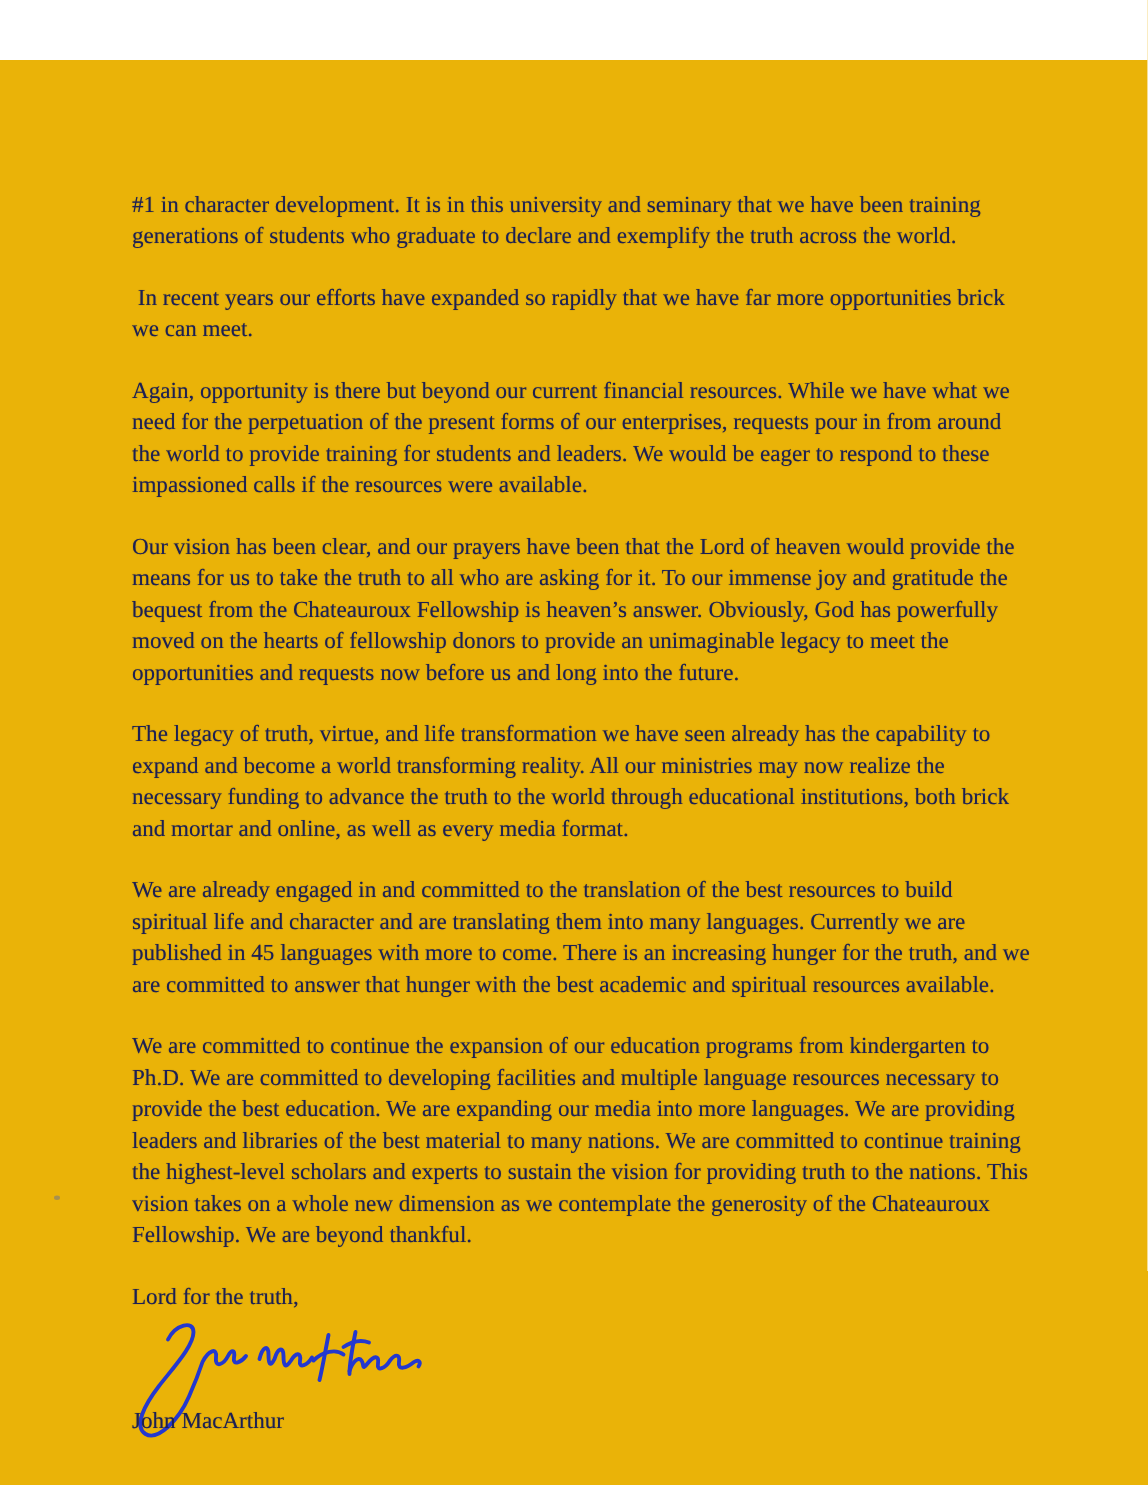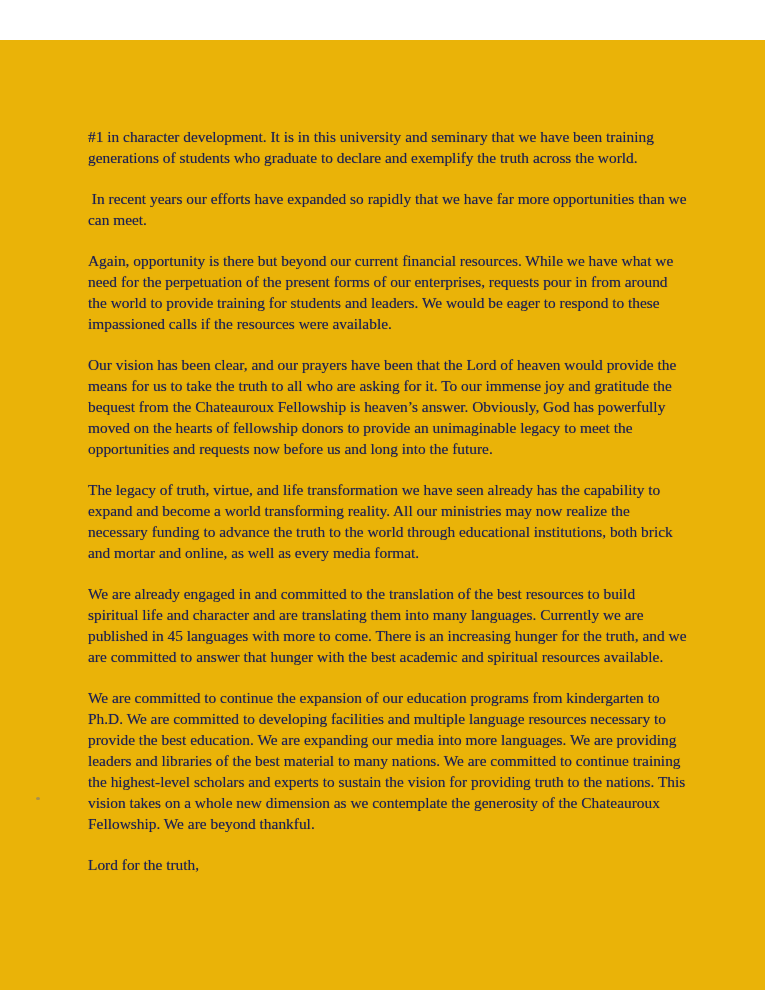--- a/index.html
+++ b/index.html
@@ -58,24 +58,67 @@
     border-radius: 50%;
     background: rgba(110, 115, 140, 0.55);
   }
 </style>
 </head>
 <body>
 
 <div class="page">
   <div class="content">
     <p>#1 in character development. It is in this university and seminary that we have been training generations of students who graduate to declare and exemplify the truth across the world.</p>
-    <p> In recent years our efforts have expanded so rapidly that we have far more opportunities than we can meet.</p>
+    <p> In recent years our efforts have expanded so rapidly that we have far more opportunities brick we can meet.</p>
     <p>Again, opportunity is there but beyond our current financial resources. While we have what we need for the perpetuation of the present forms of our enterprises, requests pour in from around the world to provide training for students and leaders. We would be eager to respond to these impassioned calls if the resources were available.</p>
     <p>Our vision has been clear, and our prayers have been that the Lord of heaven would provide the means for us to take the truth to all who are asking for it. To our immense joy and gratitude the bequest from the Chateauroux Fellowship is heaven’s answer. Obviously, God has powerfully moved on the hearts of fellowship donors to provide an unimaginable legacy to meet the opportunities and requests now before us and long into the future.</p>
     <p>The legacy of truth, virtue, and life transformation we have seen already has the capability to expand and become a world transforming reality. All our ministries may now realize the necessary funding to advance the truth to the world through educational institutions, both brick and mortar and online, as well as every media format.</p>
     <p>We are already engaged in and committed to the translation of the best resources to build spiritual life and character and are translating them into many languages. Currently we are published in 45 languages with more to come. There is an increasing hunger for the truth, and we are committed to answer that hunger with the best academic and spiritual resources available.</p>
     <p>We are committed to continue the expansion of our education programs from kindergarten to Ph.D. We are committed to developing facilities and multiple language resources necessary to provide the best education. We are expanding our media into more languages. We are providing leaders and libraries of the best material to many nations. We are committed to continue training the highest-level scholars and experts to sustain the vision for providing truth to the nations. This vision takes on a whole new dimension as we contemplate the generosity of the Chateauroux Fellowship. We are beyond thankful.</p>
     <p class="closing">Lord for the truth,</p>
 
+    <div class="sig-block">
+      <svg class="sig-svg" width="200" height="92" viewBox="0 0 200 92" aria-hidden="true">
+        <g fill="none" stroke="#2438cf" stroke-width="2.6" stroke-linecap="round" stroke-linejoin="round">
+
+          <path d="M 24,16
+                   C 29,6 41,3 41,11
+                   C 41,20 29,33 18,47
+                   C 8,60 1,74 9,79
+                   C 17,84 31,70 38,54
+                   C 42,45 45,37 47,31
+                   C 51,23 57,21 56,28
+                   C 55,35 61,33 64,27
+                   C 66,23 69,22 68,28
+                   C 67,34 73,31 76,27"></path>
+
+          <path d="M 85,29
+                   C 87,21 91,19 91,26
+                   C 91,32 92,35 95,29
+                   C 97,22 101,20 101,27
+                   C 101,33 102,36 106,30
+                   C 109,25 113,24 112,30
+                   C 111,36 117,33 120,28"></path>
+
+          <path d="M 131,13 C 129,23 127,35 125,43"></path>
+
+          <path d="M 121,30 C 127,24 136,22 141,26"></path>
+
+          <path d="M 149,11 C 147,21 145,33 145,39"></path>
+
+          <path d="M 141,21 C 147,17 153,16 158,18"></path>
+
+          <path d="M 145,37
+                   C 147,31 151,27 153,30
+                   C 155,33 153,37 157,32
+                   C 161,27 165,26 164,32
+                   C 163,38 169,35 172,30
+                   C 175,26 179,25 178,31
+                   C 177,37 183,35 188,31
+                   C 191,29 193,31 191,34"></path>
+        </g>
+      </svg>
+      <div class="signer">John MacArthur</div>
+    </div>
   </div>
 
   <div class="speck"></div>
 </div>
 
 </body></html>

